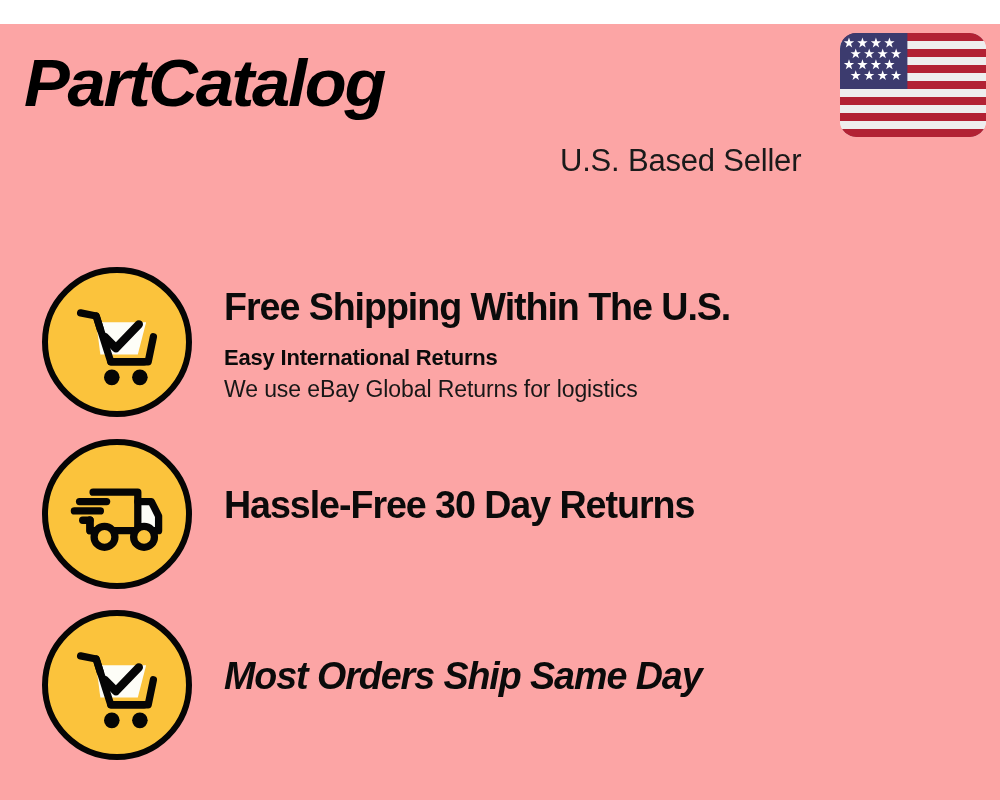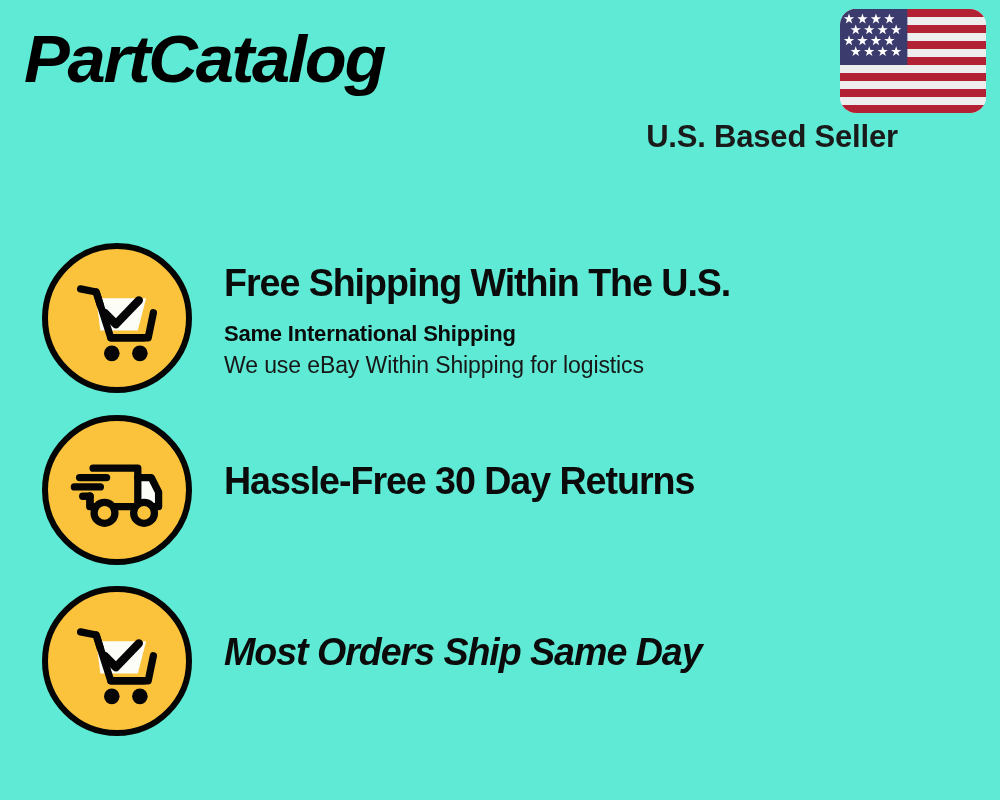--- a/index.html
+++ b/index.html
@@ -13,21 +13,22 @@
     position: relative;
     overflow: hidden;
     font-family: "Liberation Sans", sans-serif;
     color: #111111;
     -webkit-font-smoothing: antialiased;
   }
 
   .page {
     position: absolute;
     inset: 0;
-    background: #5eead4;
+    background: #fca5a5;
+    margin-top: 24px;
   }
 
   
   .brand-logo {
     position: absolute;
     left: 24px;
     top: 22px;
     width: 470px;
     height: 96px;
   }
@@ -70,23 +71,23 @@
     overflow: hidden;
     background: #f2f2f2;
   }
   .flag-badge svg { display: block; width: 100%; height: 100%; }
 
   .seller-note {
     position: absolute;
     left: 560px;
     top: 118px;
     width: 424px;
-    text-align: center;
-    font-family: "Liberation Sans", sans-serif;
-    font-weight: 700;
+    text-align: left;
+    font-family: "Liberation Sans", sans-serif;
+    font-weight: 400;
     font-size: 31px;
     line-height: 38px;
     color: #1a1a1a;
     letter-spacing: -0.2px;
     white-space: nowrap;
   }
 
   
   .features {
     position: absolute;
@@ -237,22 +238,22 @@
             <polyline points="44,69 80,69 85,45"></polyline>
             <polyline points="30,25 34,38"></polyline>
           </g>
           <polyline points="38,45 49,56 71,33" fill="none" stroke="#050505" stroke-width="8" stroke-linecap="round" stroke-linejoin="round"></polyline>
           <circle cx="45" cy="84" r="7.5" fill="#050505"></circle>
           <circle cx="72" cy="84" r="7.5" fill="#050505"></circle>
         </svg>
       </div>
       <div class="feature-text">
         <div class="feature-title">Free Shipping Within The U.S.</div>
-        <div class="feature-sub-strong hide-empty">Same International Shipping</div>
-        <div class="feature-sub-plain hide-empty">We use eBay Within Shipping for logistics</div>
+        <div class="feature-sub-strong hide-empty">Easy International Returns</div>
+        <div class="feature-sub-plain hide-empty">We use eBay Global Returns for logistics</div>
       </div>
     </div>
 
     <div class="feature-row row-1">
       <div class="feature-badge">
         <svg viewBox="0 0 100 100" aria-hidden="true">
           <path d="M72,38 L84,38 L90,52 L90,66 L72,66 Z" fill="#fdfdf7"></path>
           <g fill="none" stroke="#050505" stroke-width="7" stroke-linecap="round" stroke-linejoin="round">
             <polyline points="27,29 70,29 70,66 24,66 24,56"></polyline>
             <polyline points="70,38 83,38 90,52 90,66 80,66"></polyline>

